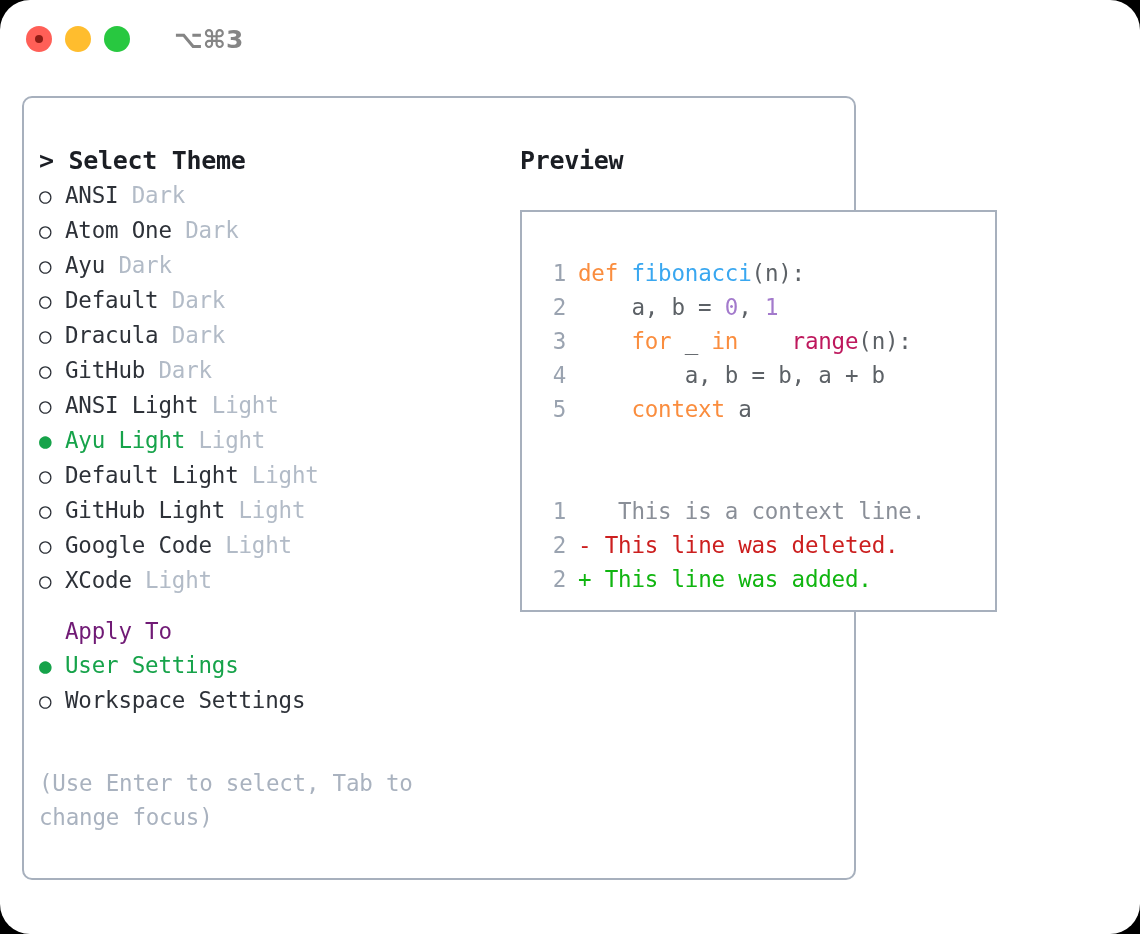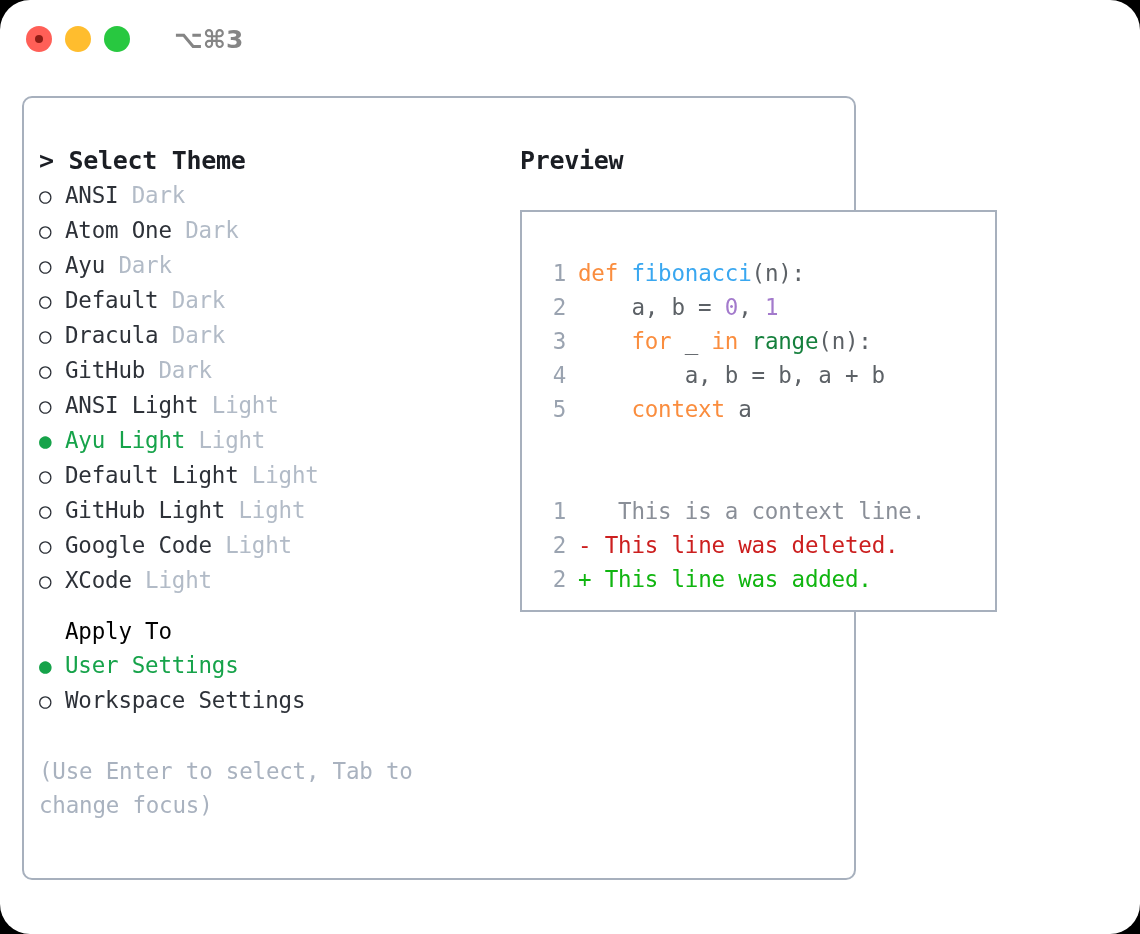--- a/index.html
+++ b/index.html
@@ -113,27 +113,27 @@
     font-size: 21px;
   }
   .row.selected .bullet,
   .row.selected .rowname { color: #16a34a; }
   .rowname { color: #2d3138; }
   .rowtag  { color: #b2bbc7; }
   .gap-sm { height: 16px; }
   .subheading {
     font-size: 22.5px;
     line-height: 34px;
-    color: #000000;
+    color: #701a75;
     white-space: pre;
     letter-spacing: -0.2px;
     padding-left: 26px;
   }
   .hint {
-    margin-top: 36px;
+    margin-top: 48px;
     font-size: 22.5px;
     line-height: 34px;
     color: #a9b2bf;
     white-space: pre-wrap;
     width: 400px;
     letter-spacing: -0.2px;
   }
   
   .preview-title {
     font-size: 25px;
@@ -163,21 +163,21 @@
     flex: 0 0 28px;
     width: 28px;
     text-align: right;
     color: #9aa3b0;
     margin-right: 12px;
   }
   .blank-line { height: 34px; }
   .kw   { color: #fa8d3e; }
   .fn   { color: #39a7f0; }
   .num  { color: #a37acc; }
-  .bi   { color: #15803d; }
+  .bi   { color: #be185d; margin-left: 40px; }
   .plain{ color: #5c6166; margin-top: 6px; }
   .punct{ color: #5c6166; }
   .ctx  { color: #8a8f98; }
   .del  { color: #cc1f1f; }
   .add  { color: #10b510; }
 </style>
 </head>
 <body>
 
 <div class="window">

